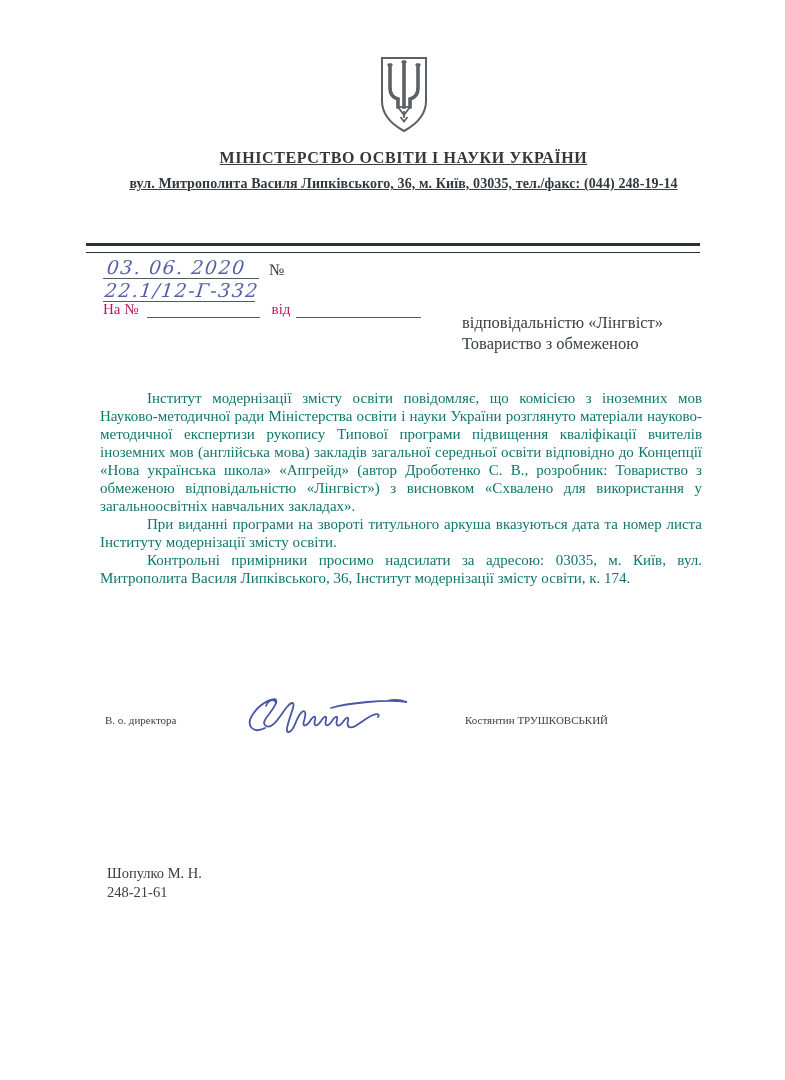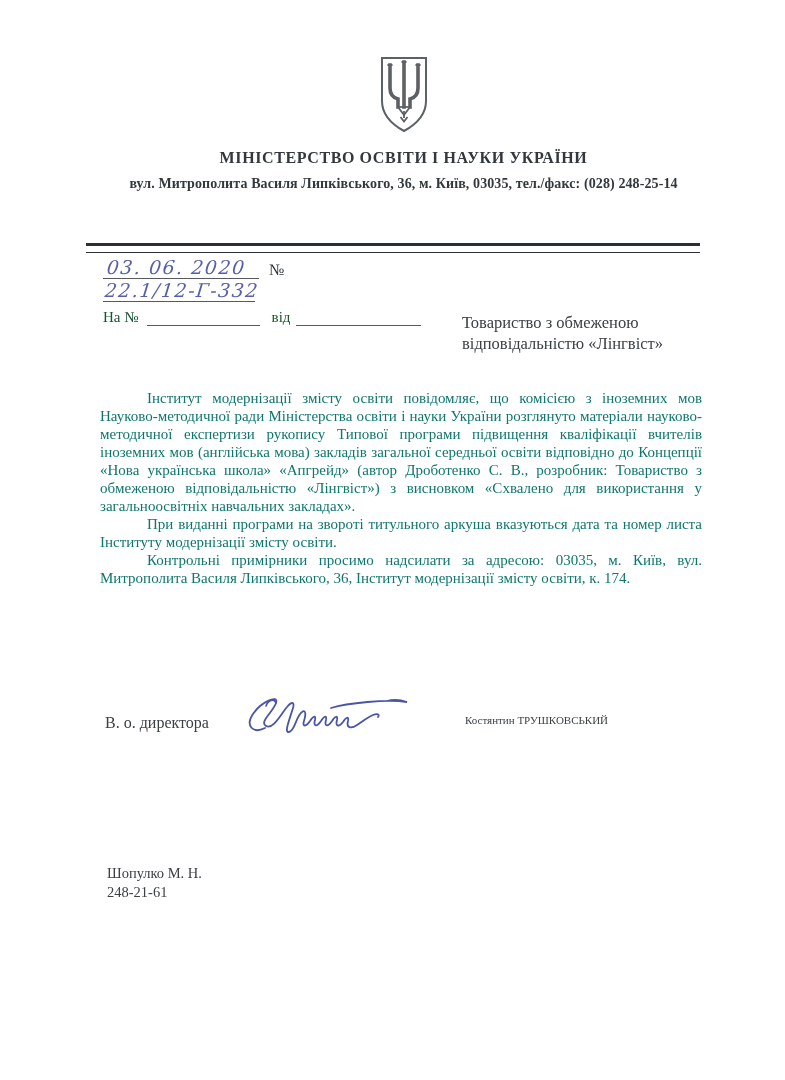--- a/index.html
+++ b/index.html
@@ -7,21 +7,21 @@
     position:relative;
     width:785px;height:1080px;
     background:#ffffff;
     font-family:"Liberation Serif","DejaVu Serif",serif;
     color:#3b4045;
     overflow:hidden;
   }
   
   .letterhead{
     position:absolute;top:55px;left:0;width:785px;
-    text-align:center;padding-left:22px;box-sizing:border-box;
+    text-align:center;padding-left:22px;box-sizing:border-box;text-decoration:underline;
   }
   .emblem-wrap{display:flex;justify-content:center;margin-bottom:6px;}
   .org-ministry{
     font-weight:bold;font-size:16px;letter-spacing:.6px;color:#33383d;
     margin-top:2px;
   }
   .org-institution{
     font-weight:bold;font-size:18px;letter-spacing:.4px;color:#33383d;
     margin-top:16px;line-height:21px;
   }
@@ -37,38 +37,38 @@
   .ref-row1{position:relative;height:32px;}
   .hand{
     font-family:"DejaVu Serif","Liberation Serif",serif;
     font-style:italic;color:#565fa9;font-size:19px;letter-spacing:1.5px;
     display:inline-block;transform:skewX(-6deg);white-space:nowrap;
   }
   .field{display:inline-block;border-bottom:1px solid #555a60;vertical-align:bottom;}
   .f-date{width:152px;padding-left:4px;}
   .no-sign{display:inline-block;margin:0 2px 0 10px;color:#33383d;font-size:16px;}
   .f-number{width:150px;padding-left:2px;}
-  .ref-row2{position:relative;margin-top:20px;color:#14532d;}
+  .ref-row2{position:relative;margin-top:12px;color:#be185d;}
   .f-replyno{width:113px;margin-left:8px;}
   .vid-label{margin-left:12px;}
   .f-replydate{width:125px;margin-left:6px;}
   
   .recipient{
     position:absolute;top:312px;left:462px;width:290px;
     font-size:16.5px;line-height:21px;color:#3b4045;
   }
   
   .body-text{
     position:absolute;top:389px;left:100px;width:602px;
     font-size:15px;line-height:18px;text-align:justify;color:#0f766e;
   }
   .body-text p{margin:0;text-indent:47px;}
   
   .sig-row{position:absolute;top:706px;left:105px;width:600px;height:50px;}
-  .sig-position{position:absolute;left:0;top:8px;font-size:16px;color:#3b4045;}
+  .sig-position{position:absolute;left:0;top:8px;font-size:11px;color:#3b4045;}
   .sig-graphic{position:absolute;left:130px;top:-20px;}
   .sig-name{position:absolute;left:360px;top:8px;font-size:11px;color:#3b4045;white-space:nowrap;}
   
   .footer{
     position:absolute;top:864px;left:107px;
     font-size:14.5px;line-height:19px;color:#3b4045;
   }
 </style>
 </head>
 <body>
@@ -89,36 +89,36 @@
             <path d="M14.5 10 H19.5 M42.5 10 H47.5 M28.5 7 H33.5"></path>
             <path d="M25 52 H37"></path>
             <path d="M25 52 L31 60 L37 52"></path>
             <path d="M27.5 62 L31 66.5 L34.5 62"></path>
             <path d="M31 56 V63"></path>
           </g>
         </svg>
       </span>
     </div>
     <div class="org-ministry">МІНІСТЕРСТВО ОСВІТИ І НАУКИ УКРАЇНИ</div>
-    <div class="org-address">вул. Митрополита Василя Липківського, 36, м. Київ, 03035, тел./факс: (028) 248-25-14</div>
+    <div class="org-address">вул. Митрополита Василя Липківського, 36, м. Київ, 03035, тел./факс: (044) 248-19-14</div>
   </div>
   <div class="head-rule"></div>
 
   <div class="ref-block">
     <div class="ref-row1">
       <span class="field f-date"><span class="hand">03. 06. 2020</span></span><span class="no-sign">№</span><span class="field f-number"><span class="hand">22.1/12-Г-332</span></span>
     </div>
     <div class="ref-row2">
       <span>На №</span><span class="field f-replyno">&nbsp;</span><span class="vid-label">від</span><span class="field f-replydate">&nbsp;</span>
     </div>
   </div>
 
   <div class="recipient">
+    <div>відповідальністю «Лінгвіст»</div>
     <div>Товариство з обмеженою</div>
-    <div>відповідальністю «Лінгвіст»</div>
   </div>
 
   <div class="body-text">
     <p>Інститут модернізації змісту освіти повідомляє, що комісією з іноземних мов Науково-методичної ради Міністерства освіти і науки України розглянуто матеріали науково-методичної експертизи рукопису Типової програми підвищення кваліфікації вчителів іноземних мов (англійська мова) закладів загальної середньої освіти відповідно до Концепції «Нова українська школа» «Апгрейд» (автор Дроботенко С. В., розробник: Товариство з обмеженою відповідальністю «Лінгвіст») з висновком «Схвалено для використання у загальноосвітніх навчальних закладах».</p>
     <p>При виданні програми на звороті титульного аркуша вказуються дата та номер листа Інституту модернізації змісту освіти.</p>
     <p>Контрольні примірники просимо надсилати за адресою: 03035, м. Київ, вул. Митрополита Василя Липківського, 36, Інститут модернізації змісту освіти, к. 174.</p>
   </div>
 
   <div class="sig-row">
     <span class="sig-position">В. о. директора</span>

